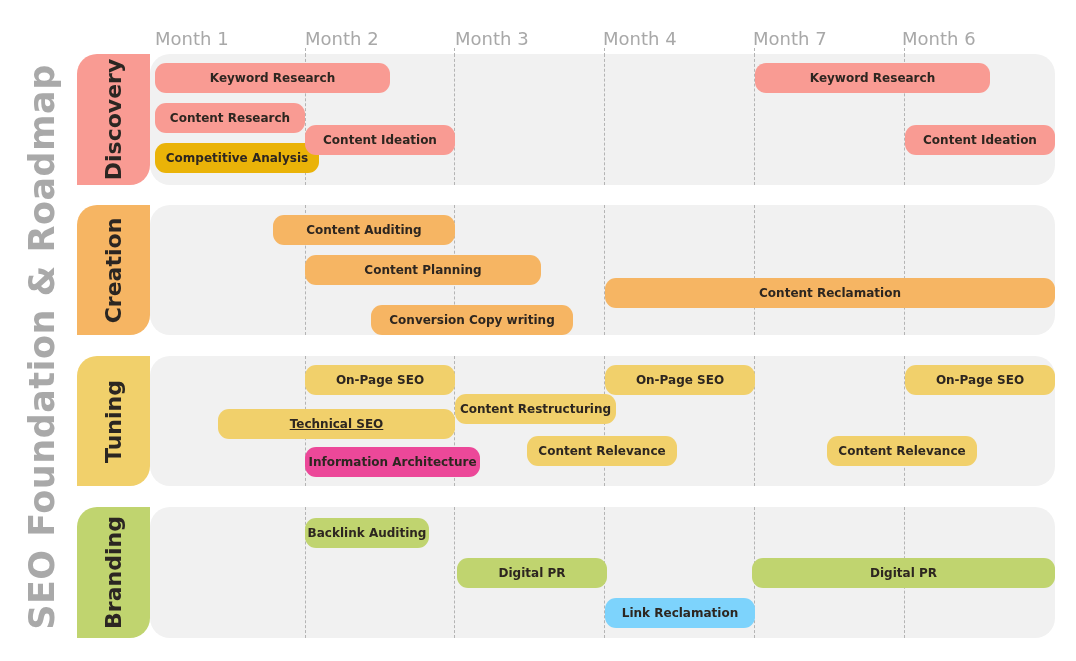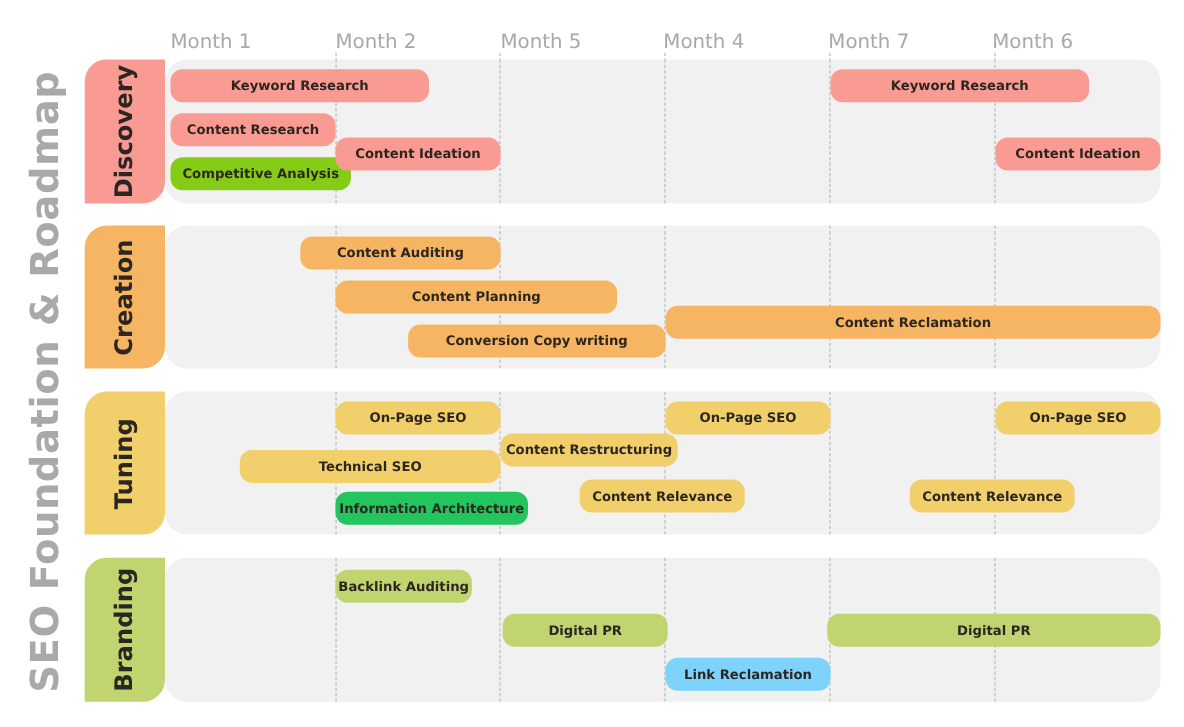--- a/index.html
+++ b/index.html
@@ -80,21 +80,21 @@
 </head>
 <body>
 
 <div class="title">
   <span>SEO Foundation &amp; Roadmap</span>
 </div>
 
 <div id="months">
     <div class="month-header" style="left: 155px;">Month 1</div>
     <div class="month-header" style="left: 305px;">Month 2</div>
-    <div class="month-header" style="left: 455px;">Month 5</div>
+    <div class="month-header" style="left: 455px;">Month 3</div>
     <div class="month-header" style="left: 603px; text-align: center;">Month 4</div>
     <div class="month-header" style="left: 753px;">Month 7</div>
     <div class="month-header" style="left: 902px;">Month 6</div>
     <div class="top-divider" style="left: 305px;"></div>
     <div class="top-divider" style="left: 454px;"></div>
     <div class="top-divider" style="left: 604px;"></div>
     <div class="top-divider" style="left: 754px;"></div>
     <div class="top-divider" style="left: 904px;"></div>
   </div>
 <div id="rows">
@@ -103,51 +103,51 @@
       <div class="divider" style="left: 304px;"></div>
       <div class="divider" style="left: 454px;"></div>
       <div class="divider" style="left: 604px;"></div>
       <div class="divider" style="left: 754px;"></div>
     </div>
     <div class="cat-label" style="top: 54px; height: 131px; background: rgb(249, 155, 147);">
       <span>Discovery</span>
     </div>
     <div class="bar" style="left: 155px; width: 235px; top: 63px; background: rgb(249, 155, 147);">Keyword Research</div>
     <div class="bar" style="left: 155px; width: 150px; top: 103px; background: rgb(249, 155, 147);">Content Research</div>
-    <div class="bar" style="left: 155px; width: 164px; top: 143px; background: #84cc16;">Competitive Analysis</div>
+    <div class="bar" style="left: 155px; width: 164px; top: 143px; background: #eab308;">Competitive Analysis</div>
     <div class="bar" style="left: 305px; width: 150px; top: 125px; background: rgb(249, 155, 147);">Content Ideation</div>
     <div class="bar" style="left: 755px; width: 235px; top: 63px; background: rgb(249, 155, 147);">Keyword Research</div>
     <div class="bar" style="left: 905px; width: 150px; top: 125px; background: rgb(249, 155, 147);">Content Ideation</div>
     <div class="section-bg" style="top: 205px; height: 130px;">
       <div class="divider" style="left: 155px;"></div>
       <div class="divider" style="left: 304px;"></div>
       <div class="divider" style="left: 454px;"></div>
       <div class="divider" style="left: 604px;"></div>
       <div class="divider" style="left: 754px;"></div>
     </div>
     <div class="cat-label" style="top: 205px; height: 130px; background: rgb(246, 181, 99);">
       <span>Creation</span>
     </div>
     <div class="bar" style="left: 273px; width: 182px; top: 215px; background: rgb(246, 181, 99);">Content Auditing</div>
-    <div class="bar" style="left: 305px; width: 256px; top: 255px; background: rgb(246, 181, 99);">Content Planning</div>
-    <div class="bar" style="left: 371px; width: 234px; top: 295px; background: rgb(246, 181, 99);">Conversion Copy writing</div>
+    <div class="bar" style="left: 305px; width: 236px; top: 255px; background: rgb(246, 181, 99);">Content Planning</div>
+    <div class="bar" style="left: 371px; width: 202px; top: 305px; background: rgb(246, 181, 99);">Conversion Copy writing</div>
     <div class="bar" style="left: 605px; width: 450px; top: 278px; background: rgb(246, 181, 99);">Content Reclamation</div>
     <div class="section-bg" style="top: 356px; height: 130px;">
       <div class="divider" style="left: 155px;"></div>
       <div class="divider" style="left: 304px;"></div>
       <div class="divider" style="left: 454px;"></div>
       <div class="divider" style="left: 604px;"></div>
       <div class="divider" style="left: 754px;"></div>
     </div>
     <div class="cat-label" style="top: 356px; height: 130px; background: rgb(241, 208, 107);">
       <span>Tuning</span>
     </div>
     <div class="bar" style="left: 305px; width: 150px; top: 365px; background: rgb(241, 208, 107);">On-Page SEO</div>
-    <div class="bar" style="left: 218px; width: 237px; top: 409px; background: rgb(241, 208, 107);">Technical SEO</div>
-    <div class="bar" style="left: 305px; width: 175px; top: 447px; background: #22c55e;">Information Architecture</div>
+    <div class="bar" style="left: 218px; width: 237px; top: 409px; background: rgb(241, 208, 107); text-decoration: underline;">Technical SEO</div>
+    <div class="bar" style="left: 305px; width: 175px; top: 447px; background: #ec4899;">Information Architecture</div>
     <div class="bar" style="left: 455px; width: 161px; top: 394px; background: rgb(241, 208, 107);">Content Restructuring</div>
     <div class="bar" style="left: 527px; width: 150px; top: 436px; background: rgb(241, 208, 107);">Content Relevance</div>
     <div class="bar" style="left: 605px; width: 150px; top: 365px; background: rgb(241, 208, 107);">On-Page SEO</div>
     <div class="bar" style="left: 827px; width: 150px; top: 436px; background: rgb(241, 208, 107);">Content Relevance</div>
     <div class="bar" style="left: 905px; width: 150px; top: 365px; background: rgb(241, 208, 107);">On-Page SEO</div>
     <div class="section-bg" style="top: 507px; height: 131px;">
       <div class="divider" style="left: 155px;"></div>
       <div class="divider" style="left: 304px;"></div>
       <div class="divider" style="left: 454px;"></div>
       <div class="divider" style="left: 604px;"></div>

